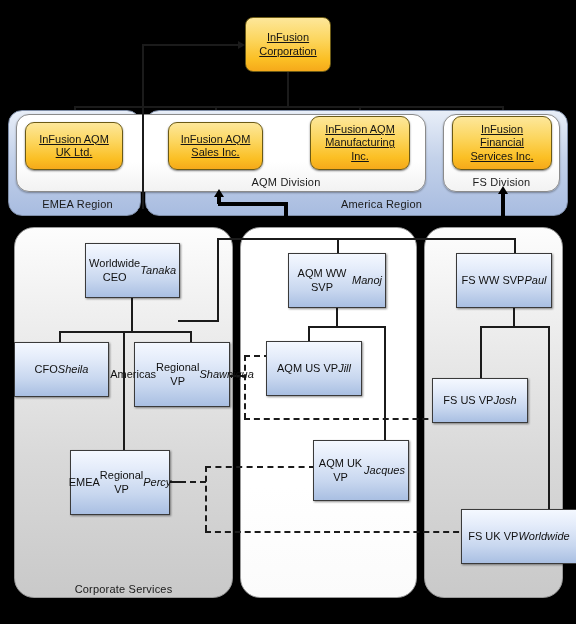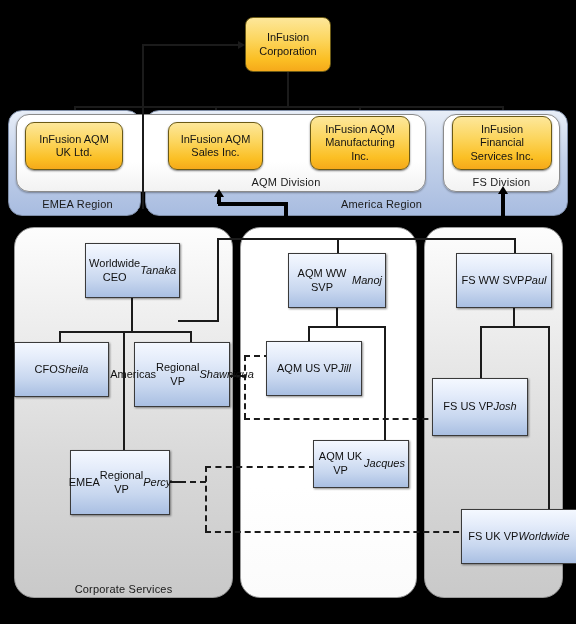--- a/index.html
+++ b/index.html
@@ -53,20 +53,21 @@
     border-radius:9px;
     border:1px solid #6b5a16;
     background:linear-gradient(180deg,#fde79a 0%,#fcd65f 40%,#fbbf24 78%,#f5a91a 100%);
     box-shadow:0 1px 2px rgba(0,0,0,.5);
     display:flex;align-items:center;justify-content:center;
     text-align:center;
     font-size:11px;
     line-height:1.22;
     color:#141414;
     padding:2px 3px;
+    text-decoration:underline;
   }
   .ent.corp{
     border-radius:8px;
   }
 
   
   .role{
     border:1px solid #3a3a3a;
     background:linear-gradient(180deg,#f4f8ff 0%,#e4ecfa 28%,#c8d7ef 68%,#a9bfe2 100%);
     box-shadow:1px 1px 2px rgba(0,0,0,.45);
@@ -244,31 +245,31 @@
   <div class="abs role" style="left:288px;top:253px;width:98px;height:55px;">
     <span>AQM WW SVP</span>
     <span class="nm">Manoj</span>
   </div>
 
   <div class="abs role" style="left:266px;top:341px;width:96px;height:55px;">
     <span>AQM US VP</span>
     <span class="nm">Jill</span>
   </div>
 
-  <div class="abs role" style="left:313px;top:440px;width:96px;height:48px;">
+  <div class="abs role" style="left:313px;top:440px;width:96px;height:61px;">
     <span>AQM UK VP</span>
     <span class="nm">Jacques</span>
   </div>
 
   <div class="abs role" style="left:456px;top:253px;width:96px;height:55px;">
     <span>FS WW SVP</span>
     <span class="nm">Paul</span>
   </div>
 
-  <div class="abs role" style="left:432px;top:378px;width:96px;height:58px;">
+  <div class="abs role" style="left:432px;top:378px;width:96px;height:45px;">
     <span>FS US VP</span>
     <span class="nm">Josh</span>
   </div>
 
   <div class="abs role" style="left:461px;top:509px;width:116px;height:55px;">
     <span>FS UK VP</span>
     <span class="nm">Worldwide</span>
   </div>
 
 </div>

